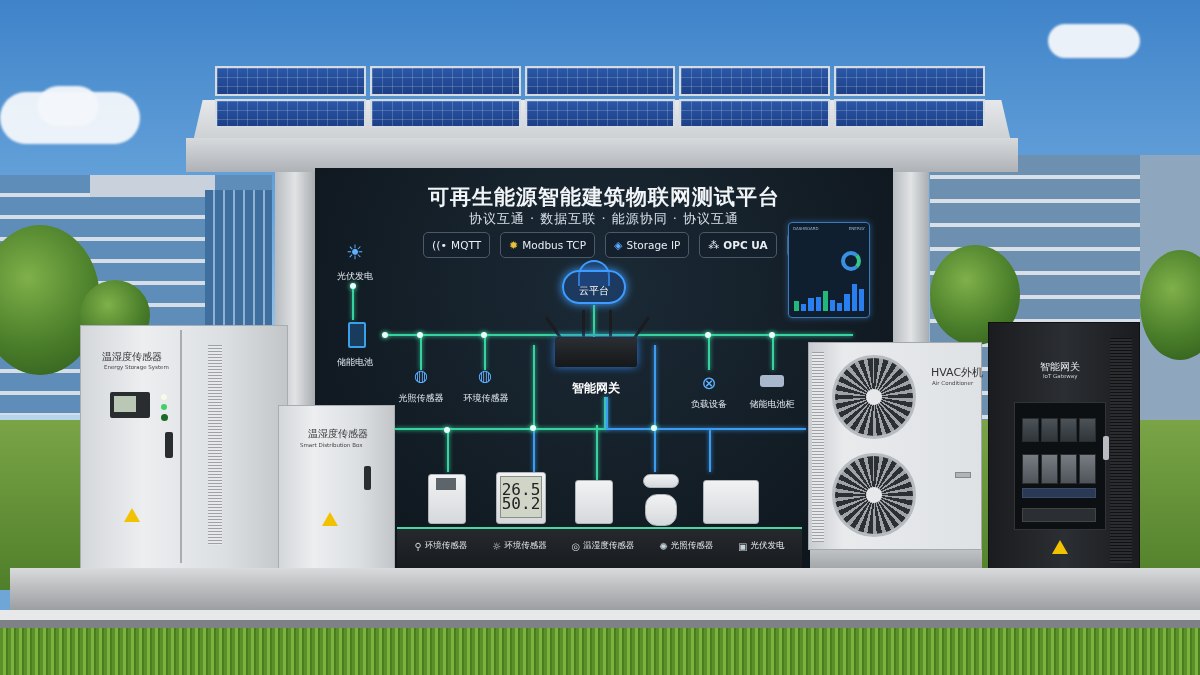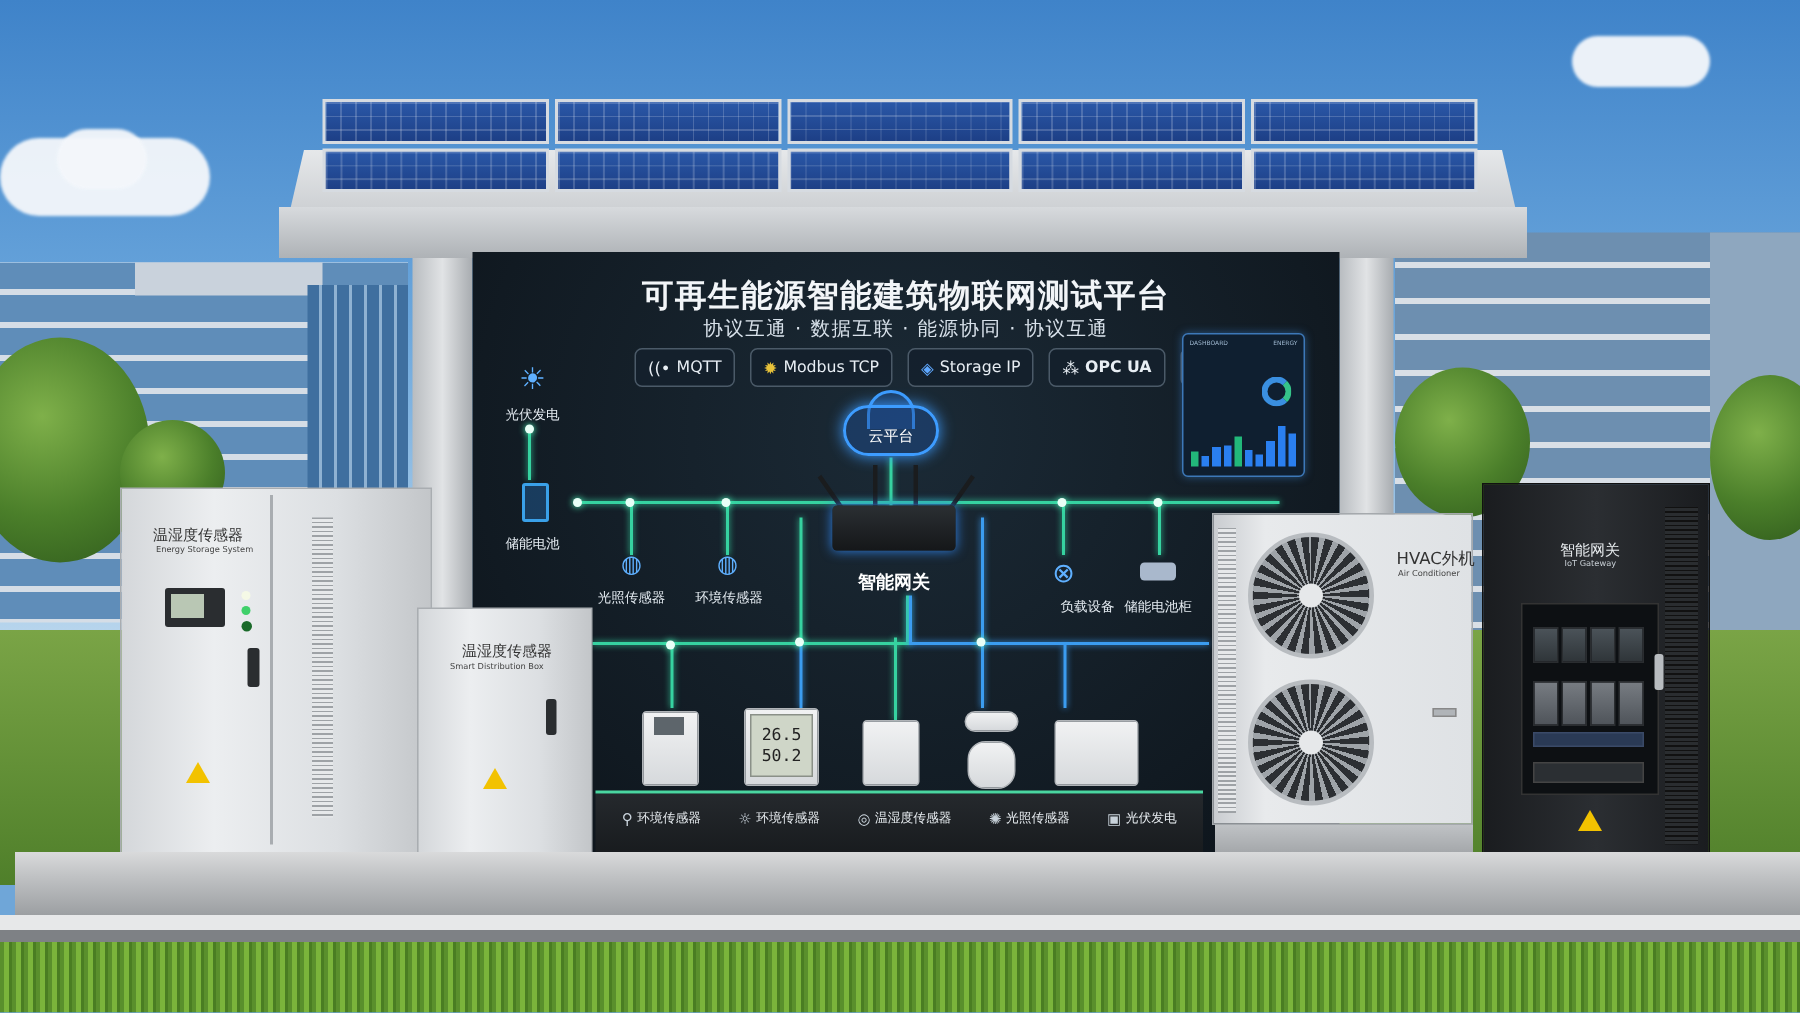--- a/index.html
+++ b/index.html
@@ -253,21 +253,21 @@
 <div class="abs" style="left:348px;top:322px;width:18px;height:26px;border:2px solid #3aa0e8;border-radius:2px;background:rgba(40,120,200,.35);"></div>
 <div class="abs node-label" style="left:330px;top:356px;width:50px;">储能电池</div>
 
 <div class="abs node-icon" style="left:408px;top:366px;width:26px;font-size:16px;">◍</div>
 <div class="abs node-label" style="left:396px;top:392px;width:50px;">光照传感器</div>
 
 <div class="abs node-icon" style="left:472px;top:366px;width:26px;font-size:16px;">◍</div>
 <div class="abs node-label" style="left:458px;top:392px;width:56px;">环境传感器</div>
 
 <div class="abs node-icon" style="left:696px;top:372px;width:26px;font-size:18px;">⊗</div>
-<div class="abs node-label" style="left:700px;top:398px;width:50px;">负载设备</div>
+<div class="abs node-label" style="left:684px;top:398px;width:50px;">负载设备</div>
 
 <div class="abs" style="left:760px;top:375px;width:24px;height:12px;background:#a9b8cc;border-radius:3px;"></div>
 <div class="abs node-label" style="left:747px;top:398px;width:50px;">储能电池柜</div>
 
 <div class="abs cloud-bump"></div>
 <div class="abs cloud-node">
   <span>云平台</span>
 </div>
 
 <div class="abs antenna" style="left:562px;top:312px;transform:rotate(-35deg);"></div>
@@ -292,21 +292,21 @@
 
 <div class="abs cab" style="left:278px;top:405px;width:117px;height:170px;"></div>
 <div class="abs cab-label" style="left:308px;top:427px;">温湿度传感器</div>
 <div class="abs cab-sub" style="left:300px;top:442px;">Smart Distribution Box</div>
 <div class="abs handle" style="left:364px;top:466px;width:7px;height:24px;"></div>
 <div class="abs warn" style="left:322px;top:512px;"></div>
 
 <div class="abs dev" style="left:428px;top:474px;width:38px;height:50px;"></div>
 <div class="abs" style="left:436px;top:478px;width:20px;height:12px;background:#5d656b;"></div>
 <div class="abs dev" style="left:496px;top:472px;width:50px;height:52px;"></div>
-<div class="abs lcd" style="left:500px;top:476px;width:42px;height:42px;padding-top:6px;text-align:center;font-size:11px;line-height:14px;">
+<div class="abs lcd" style="left:500px;top:476px;width:42px;height:42px;padding-top:6px;text-align:center;font-size:16px;line-height:14px;">
   <div>26.5</div>
   <div>50.2</div>
 </div>
 <div class="abs dev" style="left:575px;top:480px;width:38px;height:44px;"></div>
 <div class="abs dev" style="left:643px;top:474px;width:36px;height:14px;border-radius:18px;"></div>
 <div class="abs dev" style="left:645px;top:494px;width:32px;height:32px;border-radius:12px;"></div>
 <div class="abs dev" style="left:703px;top:480px;width:56px;height:44px;"></div>
 
 <div class="abs shelf"></div>
 <div class="abs shelf-items">

